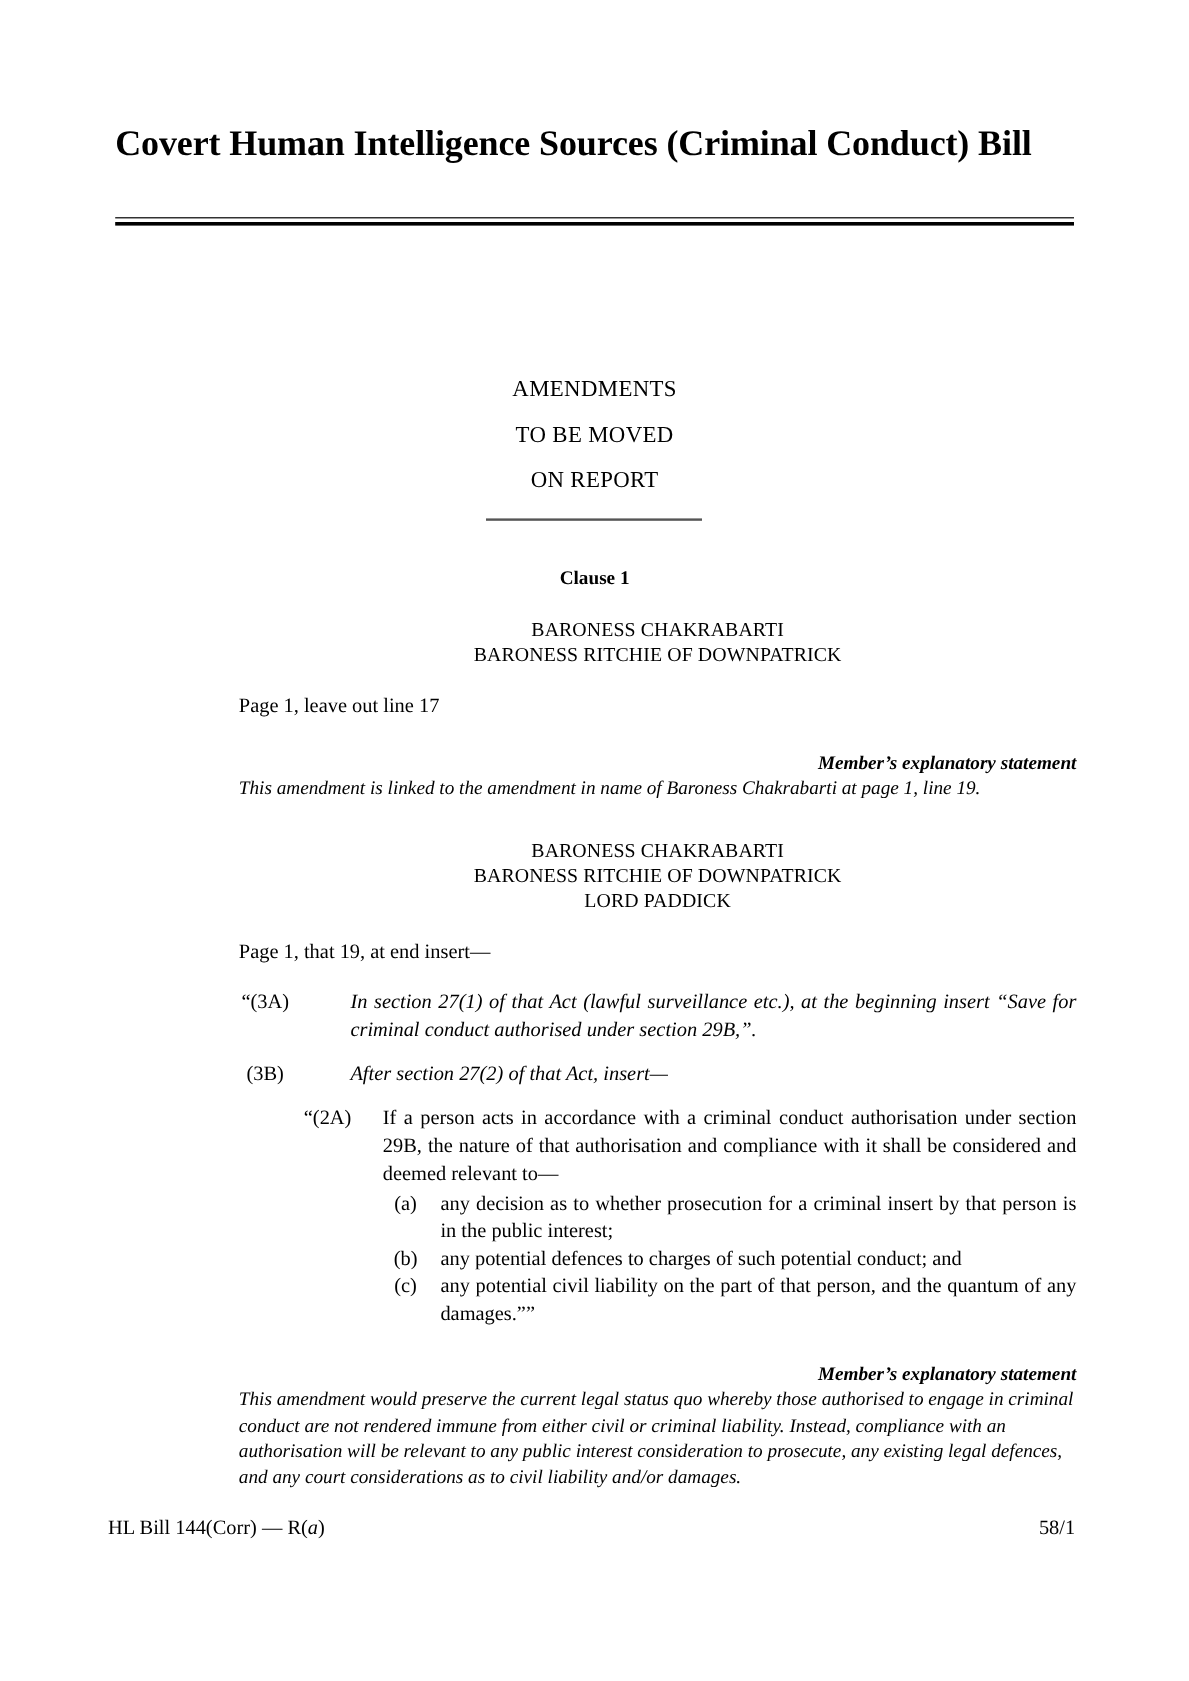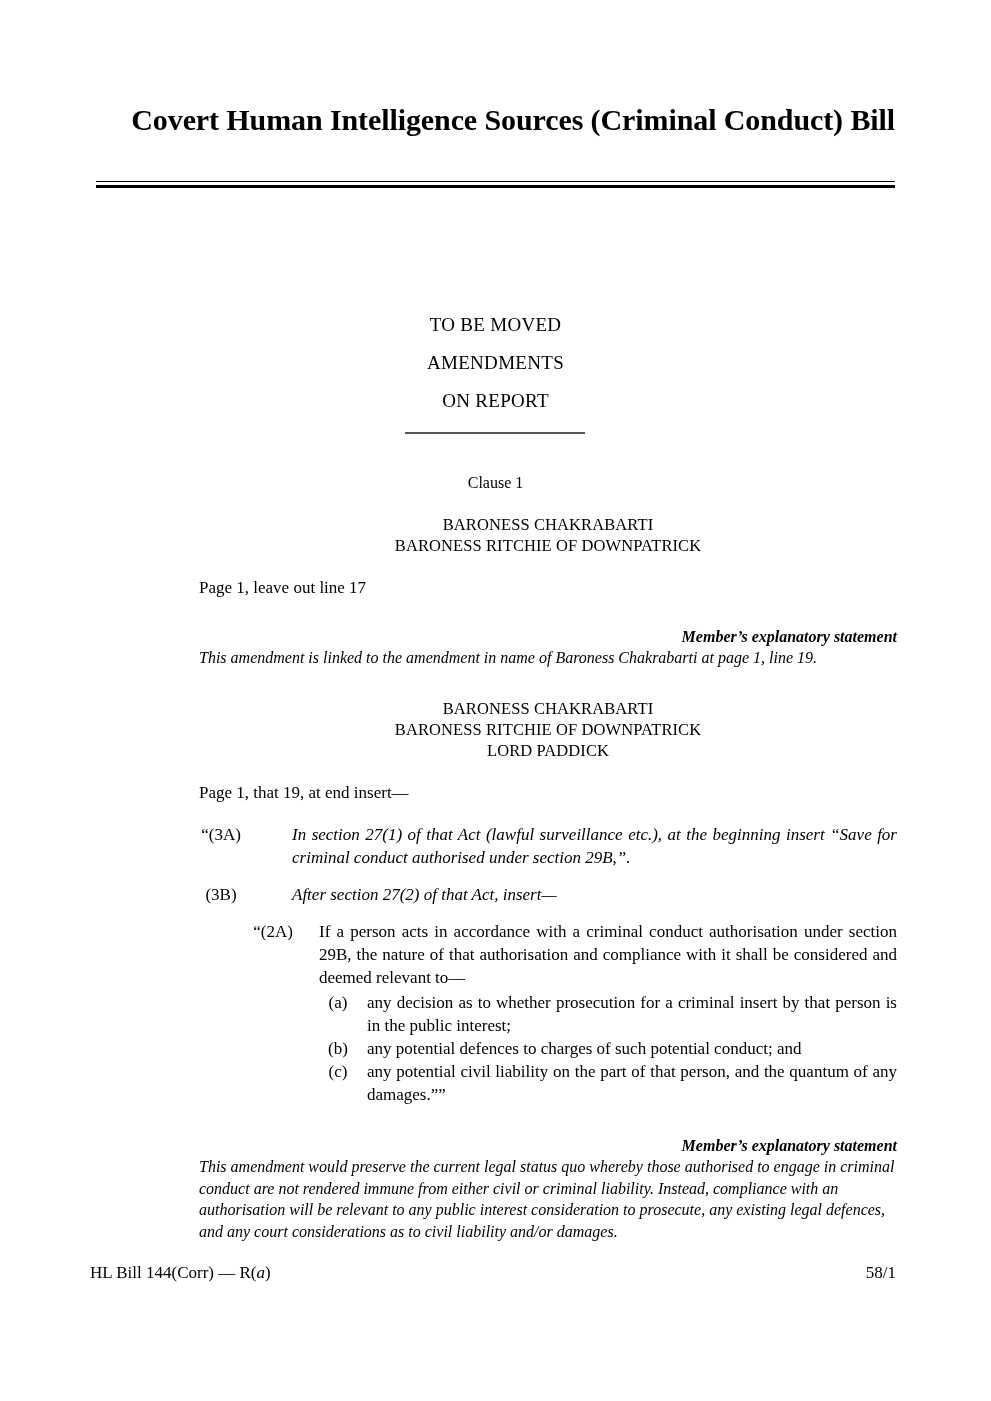--- a/index.html
+++ b/index.html
@@ -27,21 +27,21 @@
   
   .title-block {
     position: absolute;
     left: 96px;
     top: 100px;
     width: 799px;
   }
   .bill-title {
     font-size: 30px;
     font-weight: bold;
-    text-align: right;
+    text-align: left;
     line-height: 1.33;
     letter-spacing: -0.1px;
     margin: 0;
   }
   .rule-double {
     position: absolute;
     left: 96px;
     top: 181px;
     width: 799px;
     height: 7px;
@@ -84,21 +84,21 @@
   }
 
   
   .clause-head {
     position: absolute;
     left: 96px;
     top: 474px;
     width: 799px;
     text-align: center;
     font-size: 16px;
-    font-weight: normal;
+    font-weight: bold;
   }
 
   
   .content {
     position: absolute;
     left: 199px;
     top: 0;
     width: 698px;
   }
 
@@ -185,22 +185,22 @@
 
   <div class="title-block">
     <h1 class="bill-title">Covert Human Intelligence Sources (Criminal Conduct) Bill</h1>
   </div>
   <div class="rule-double">
     <div class="thin"></div>
     <div class="thick"></div>
   </div>
 
   <div class="amend-head">
+    <div class="line">AMENDMENTS</div>
     <div class="line">TO BE MOVED</div>
-    <div class="line">AMENDMENTS</div>
     <div class="line">ON REPORT</div>
   </div>
   <div class="short-rule"></div>
 
   <div class="clause-head">Clause 1</div>
 
   <div class="content" style="top:514px;">
     <div class="sponsors">
       <span class="name">BARONESS CHAKRABARTI</span>
       <span class="name">BARONESS RITCHIE OF DOWNPATRICK</span>

